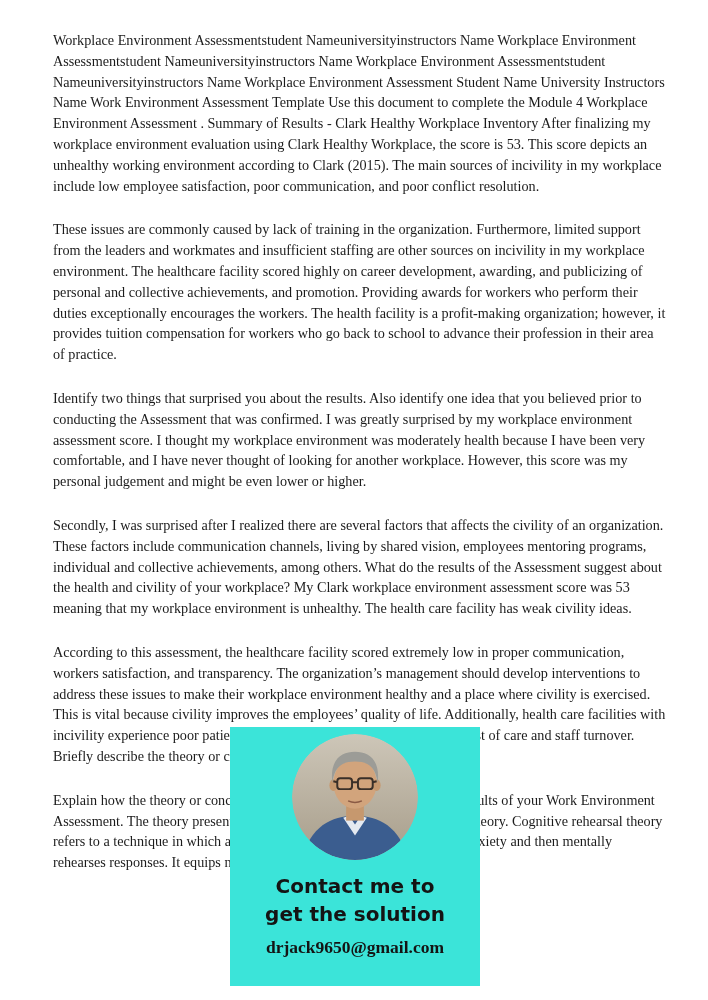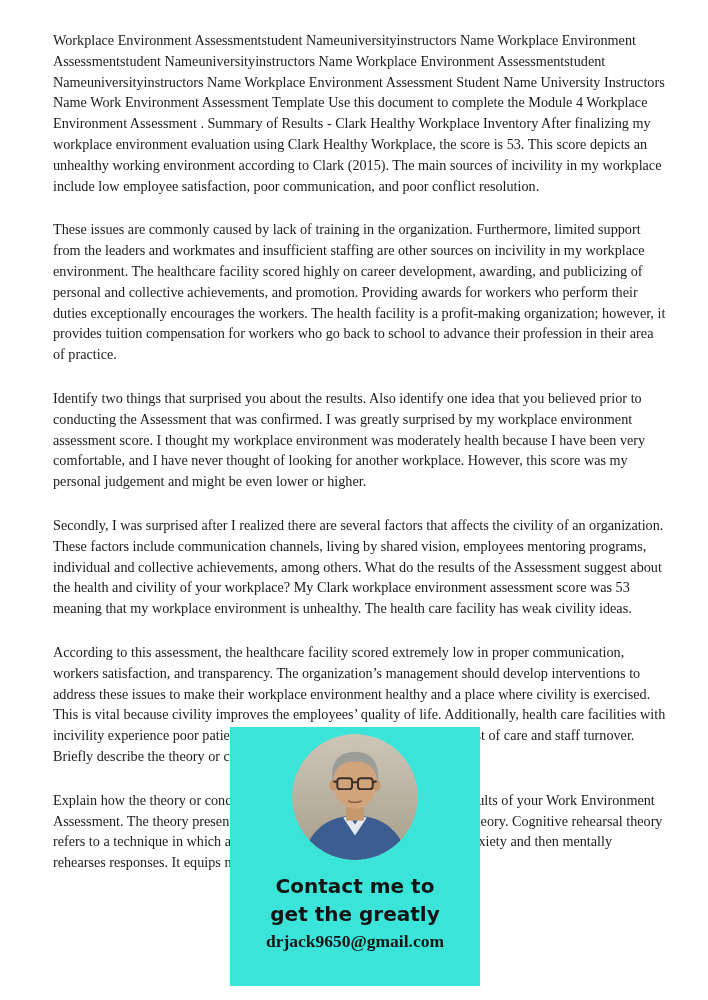--- a/index.html
+++ b/index.html
@@ -45,21 +45,21 @@
   .contact-heading {
     margin-top: 12px;
     text-align: center;
     font-family: "DejaVu Sans", sans-serif;
     font-weight: bold;
     font-size: 20px;
     line-height: 28px;
     color: #141414;
   }
   .contact-email {
-    margin-top: 3px;
+    margin-top: 9px;
     text-align: center;
     font-family: "Liberation Serif", serif;
     font-weight: bold;
     font-size: 17.5px;
     color: #141414;
   }
 </style>
 </head>
 <body>
 
@@ -110,18 +110,18 @@
             <line x1="46" y1="49" x2="42" y2="48"></line>
             <line x1="82" y1="49" x2="86" y2="48"></line>
           </g>
 
           <path d="M57,68 Q64,71 71,68" stroke="#8a5a44" stroke-width="1.5" fill="none"></path>
         </g>
       </svg>
     </div>
     <div class="contact-heading">
       <div>Contact me to</div>
-      <div>get the greatly</div>
+      <div>get the solution</div>
     </div>
     <div class="contact-email">drjack9650@gmail.com</div>
   </div>
 
 </div>
 
 </body></html>

